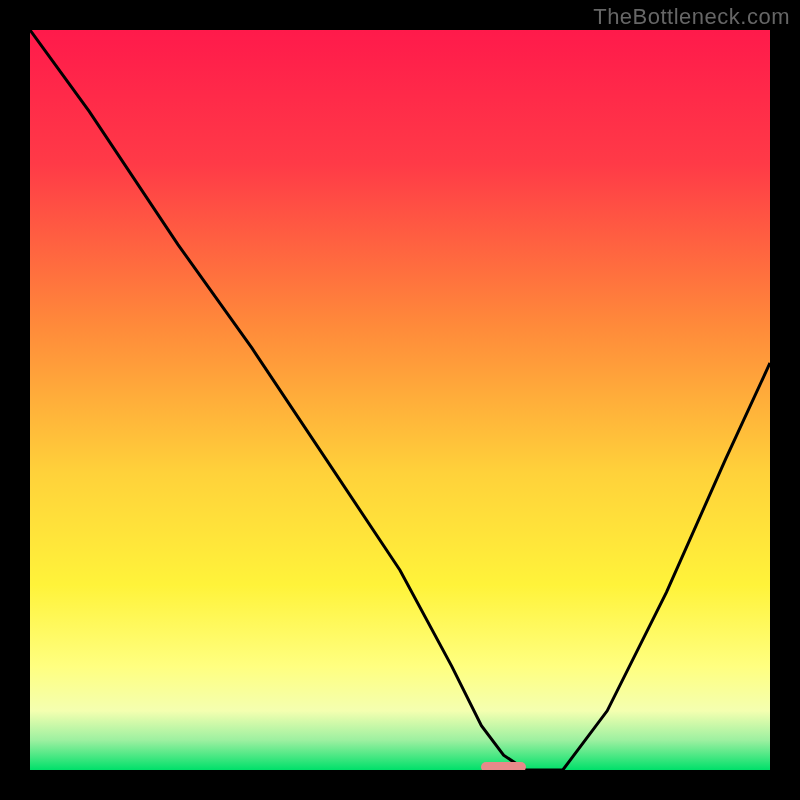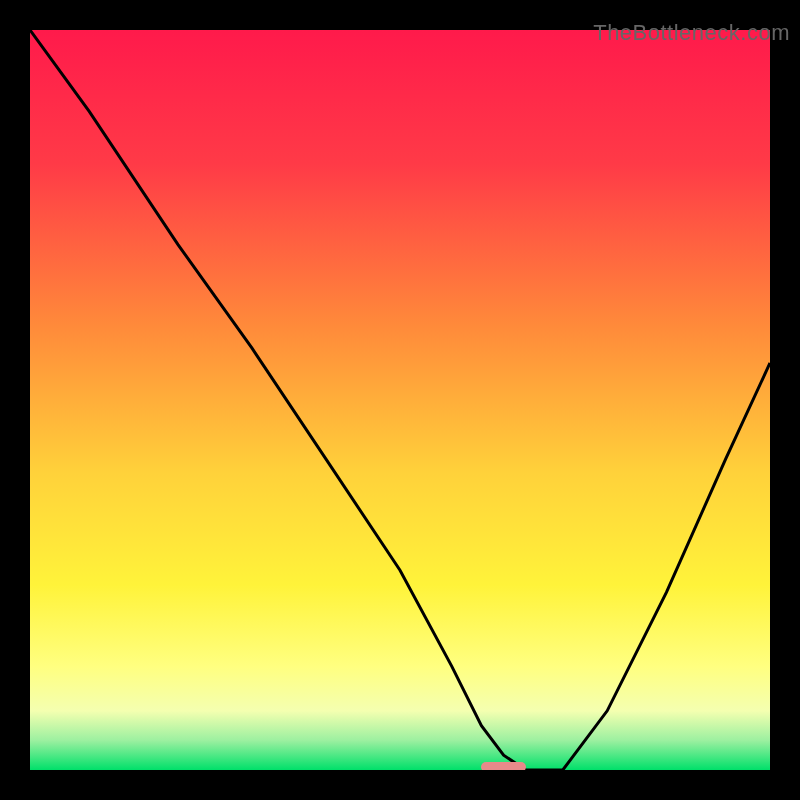--- a/index.html
+++ b/index.html
@@ -11,21 +11,21 @@
     overflow: hidden;
     font-family: Arial, Helvetica, sans-serif;
   }
   .frame {
     position: relative;
     width: 800px;
     height: 800px;
   }
   .watermark {
     position: absolute;
-    top: 20px;
+    top: 4px;
     right: 10px;
     color: #666;
     font-size: 22px;
     font-weight: 500;
     letter-spacing: 0.5px;
     z-index: 20;
   }
   .plot-area {
     position: absolute;
     left: 30px;

